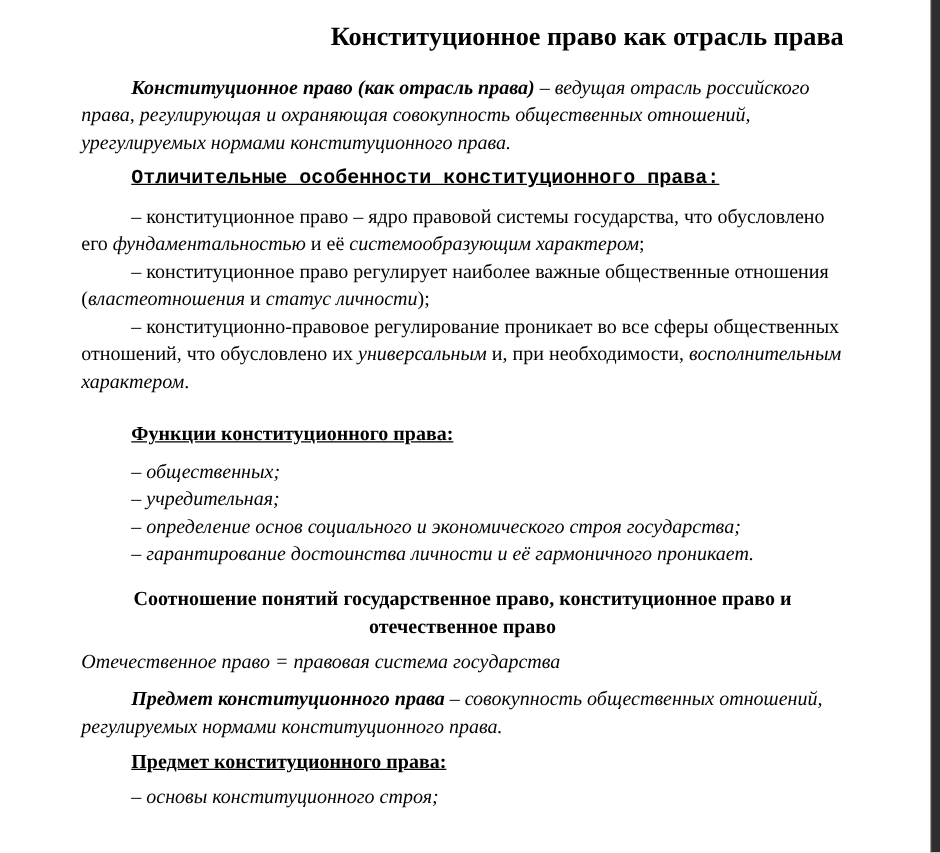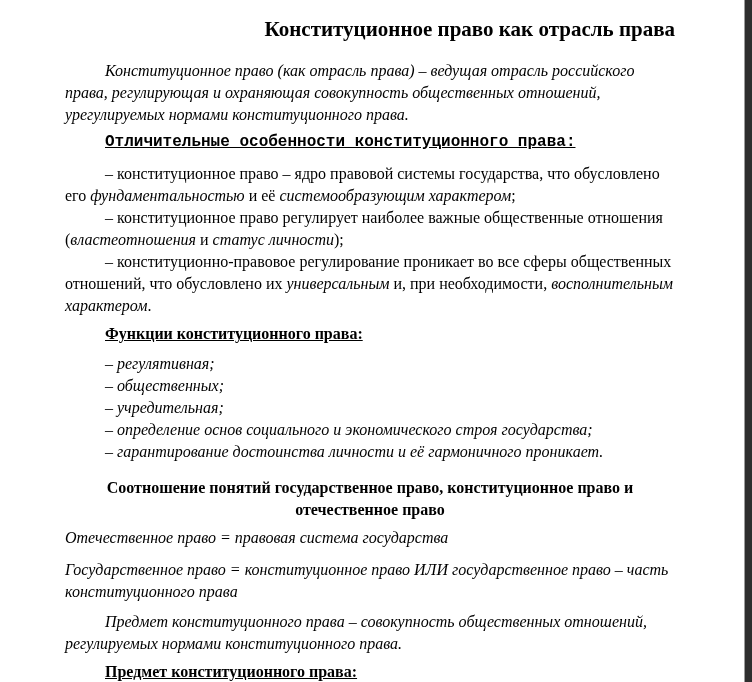--- a/index.html
+++ b/index.html
@@ -43,27 +43,27 @@
   }
   .italic {
     font-style: italic;
   }
   .center-heading {
     text-align: center;
     font-weight: bold;
   }
   .seg-n { font-style: normal; font-weight: normal; }
   .seg-i { font-style: italic; font-weight: normal; }
-  .seg-bi { font-style: italic; font-weight: normal; }
+  .seg-bi { font-style: italic; font-weight: bold; }
 
   
   .definition          { }
   .features-heading    { margin-top: 5px; font-family: Liberation Mono, monospace; }
   .features-list       { margin-top: 10px; }
-  .functions-heading   { margin-top: 6px; }
+  .functions-heading   { margin-top: 20px; }
   .functions-list      { margin-top: 8px; }
   .correlation-heading { margin-top: 14px; }
   .domestic-law        { margin-top: 6px; }
   .state-law           { margin-top: 10px; }
   .subject-definition  { margin-top: 8px; }
   .subject-heading     { margin-top: 6px; }
   .subject-list        { margin-top: 6px; }
 
   .window-edge {
     position: absolute;
@@ -88,32 +88,30 @@
 
   <div class="features-list">
     <p class="indent"><span class="seg-n">– конституционное право – ядро правовой системы государства, что обусловлено его </span><span class="seg-i">фундаментальностью</span><span class="seg-n"> и её </span><span class="seg-i">системообразующим характером</span><span class="seg-n">;</span></p>
     <p class="indent"><span class="seg-n">– конституционное право регулирует наиболее важные общественные отношения (</span><span class="seg-i">властеотношения</span><span class="seg-n"> и </span><span class="seg-i">статус личности</span><span class="seg-n">);</span></p>
     <p class="indent"><span class="seg-n">– конституционно-правовое регулирование проникает во все сферы общественных отношений, что обусловлено их </span><span class="seg-i">универсальным</span><span class="seg-n"> и, при необходимости, </span><span class="seg-i">восполнительным характером</span><span class="seg-n">.</span></p>
   </div>
 
   <h2 class="sec-heading functions-heading">Функции конституционного права:</h2>
 
   <div class="functions-list">
-    <p class="indent italic">– регулятивная;</p>
     <p class="indent italic">– общественных;</p>
     <p class="indent italic">– учредительная;</p>
     <p class="indent italic">– определение основ социального и экономического строя государства;</p>
     <p class="indent italic">– гарантирование достоинства личности и её гармоничного проникает.</p>
   </div>
 
   <h2 class="center-heading correlation-heading">Соотношение понятий государственное право, конституционное право и отечественное право</h2>
 
   <p class="italic domestic-law">Отечественное право = правовая система государства</p>
 
-  <p class="italic state-law">Государственное право = конституционное право ИЛИ государственное право – часть конституционного права</p>
 
   <p class="indent subject-definition"><span class="seg-bi">Предмет конституционного права</span><span class="seg-i"> – совокупность общественных отношений, регулируемых нормами конституционного права.</span></p>
 
   <h2 class="sec-heading subject-heading">Предмет конституционного права:</h2>
 
   <div class="subject-list">
     <p class="indent italic">– основы конституционного строя;</p>
   </div>
 
 </div>

